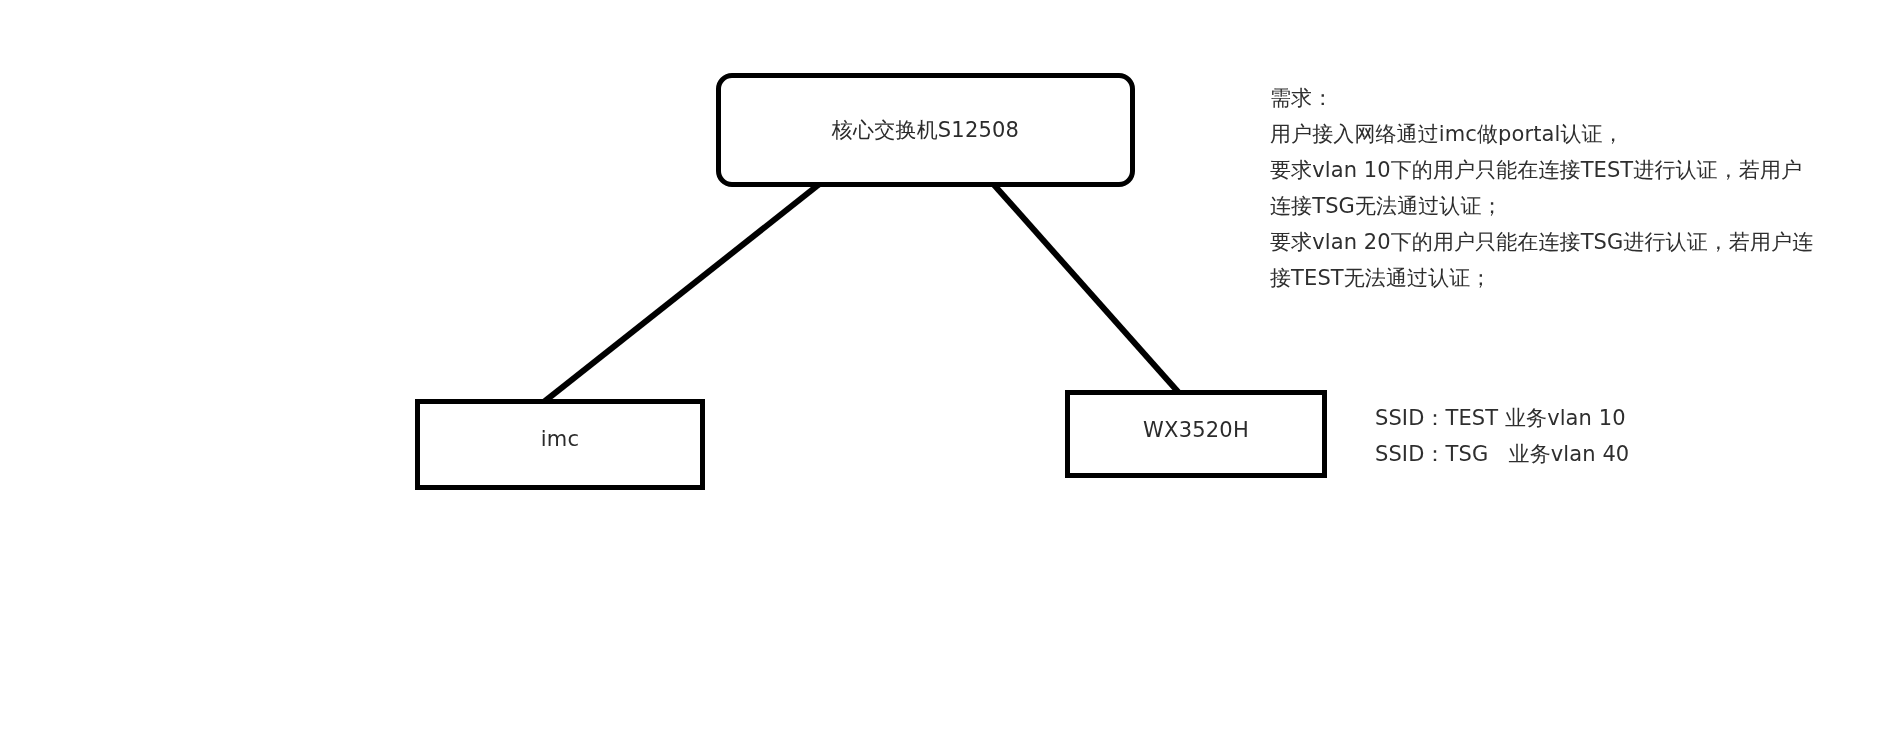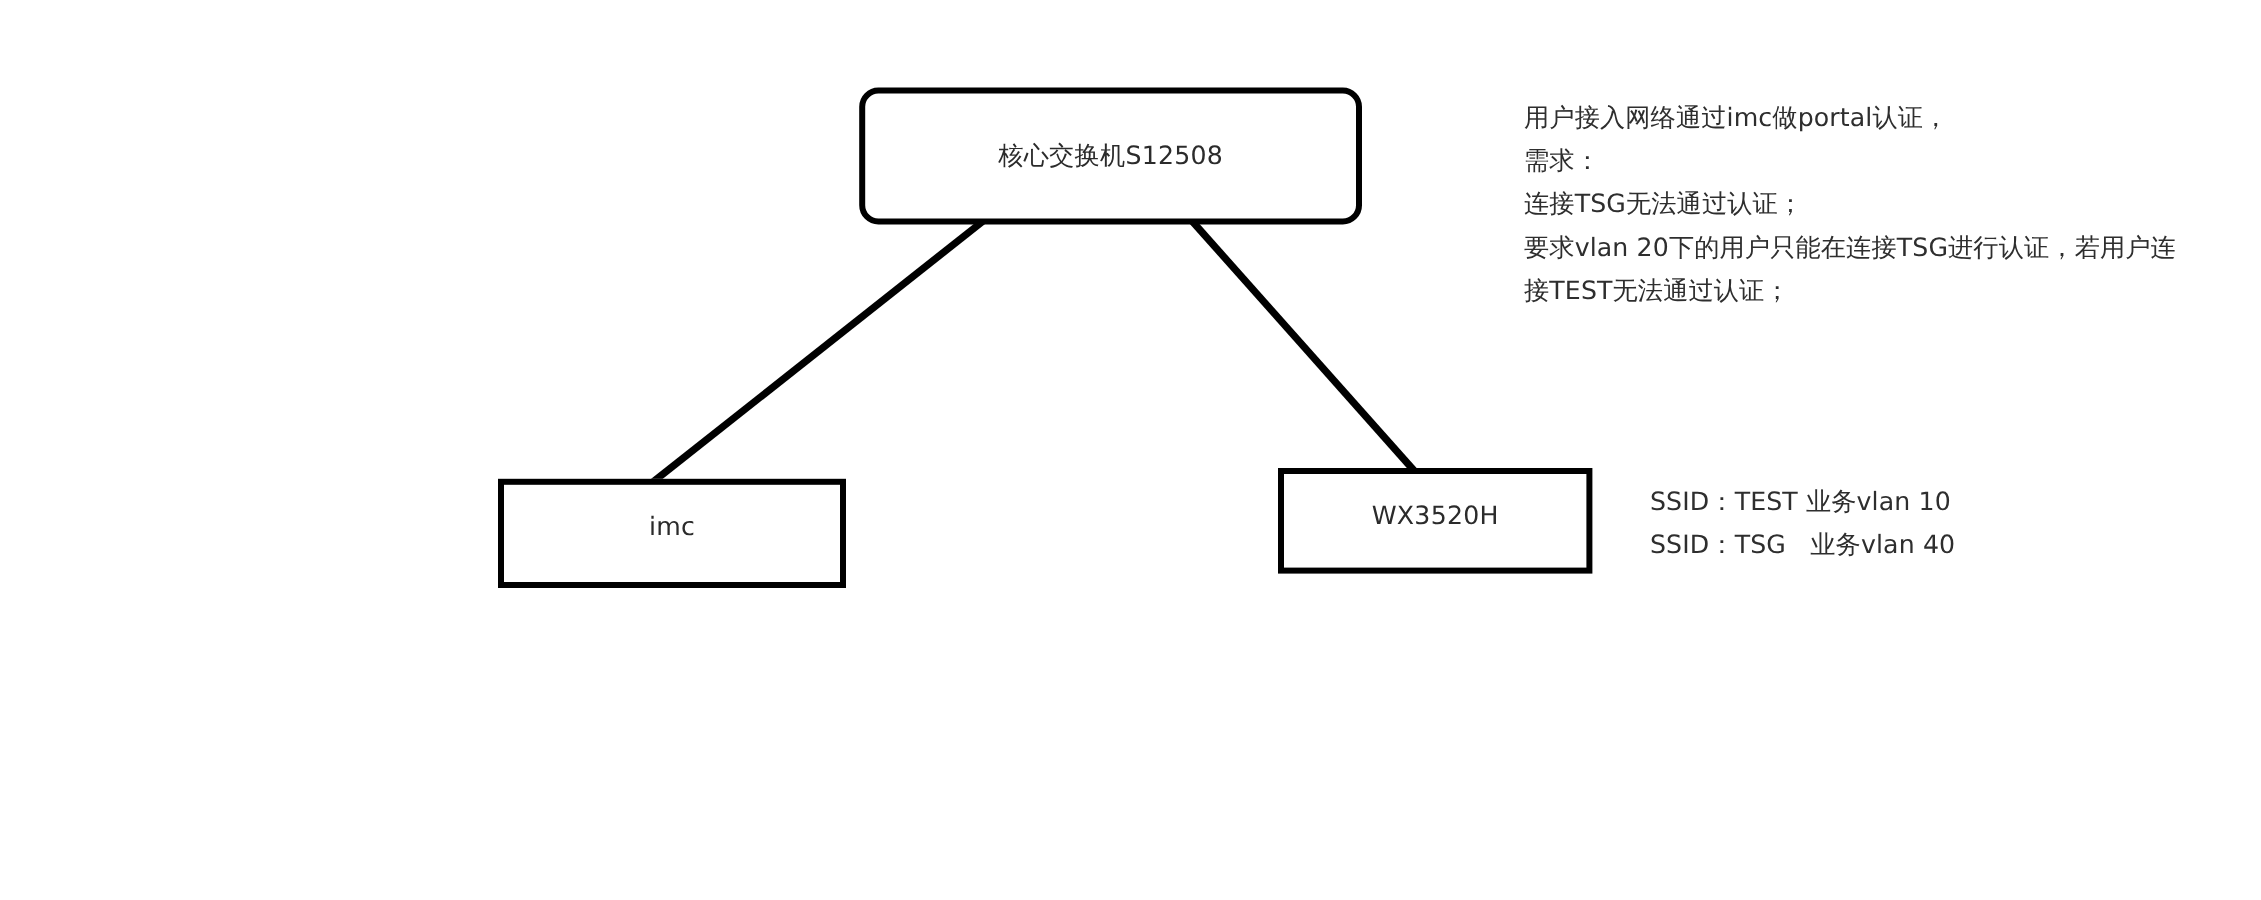--- a/index.html
+++ b/index.html
@@ -126,22 +126,23 @@
 
   <div class="node" id="node-imc">
     <span class="node-label">imc</span>
   </div>
 
   <div class="node" id="node-wx">
     <span class="node-label">WX3520H</span>
   </div>
 
   <div id="requirements">
+    <div class="req-line">需求：</div>
     <div class="req-line">用户接入网络通过imc做portal认证，</div>
-    <div class="req-line">需求：</div>
+    <div class="req-line">要求vlan 10下的用户只能在连接TEST进行认证，若用户</div>
     <div class="req-line">连接TSG无法通过认证；</div>
     <div class="req-line">要求vlan 20下的用户只能在连接TSG进行认证，若用户连</div>
     <div class="req-line">接TEST无法通过认证；</div>
   </div>
 
   <div id="ssid-notes">
     <div class="ssid-line">SSID：TEST 业务vlan 10</div>
     <div class="ssid-line">SSID：TSG   业务vlan 40</div>
   </div>
 

